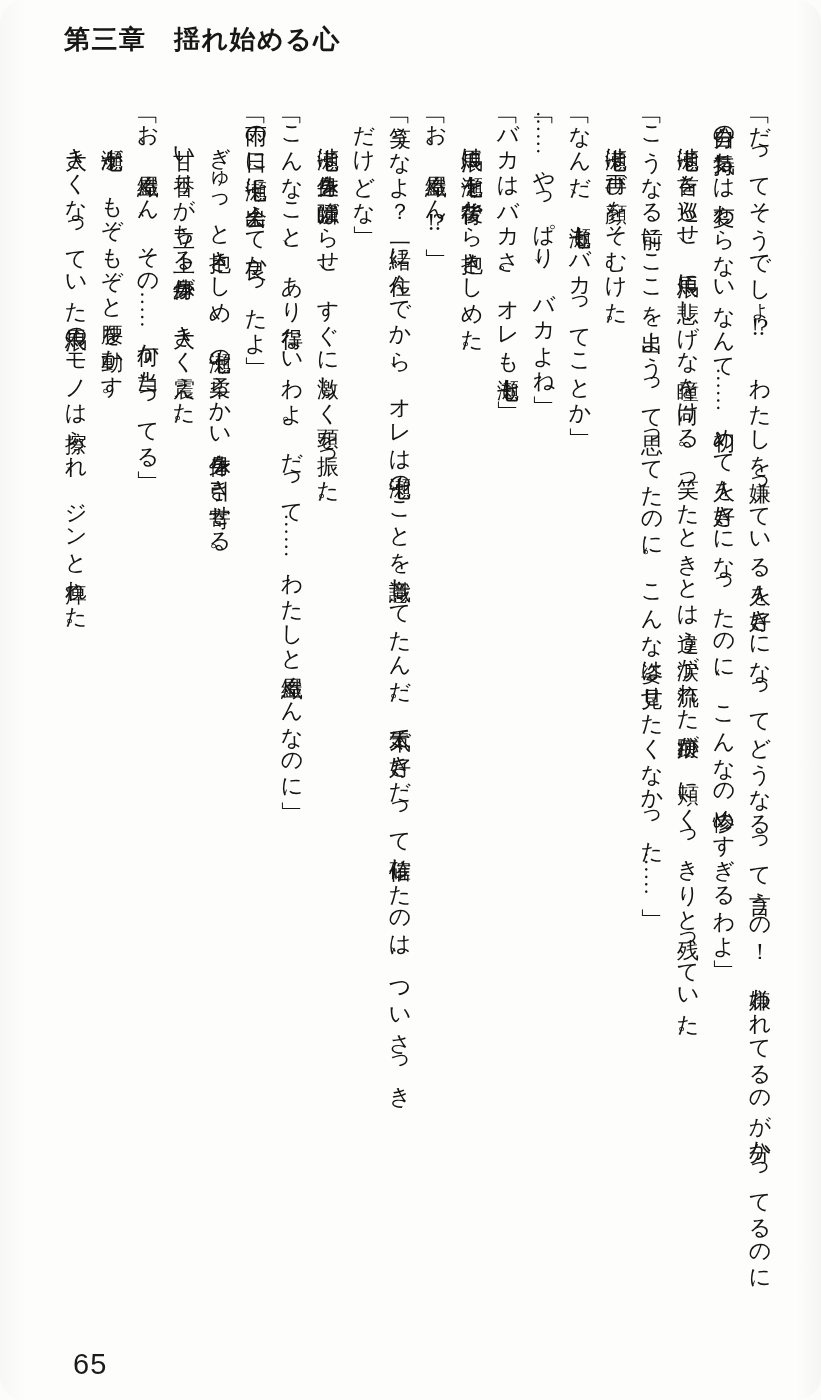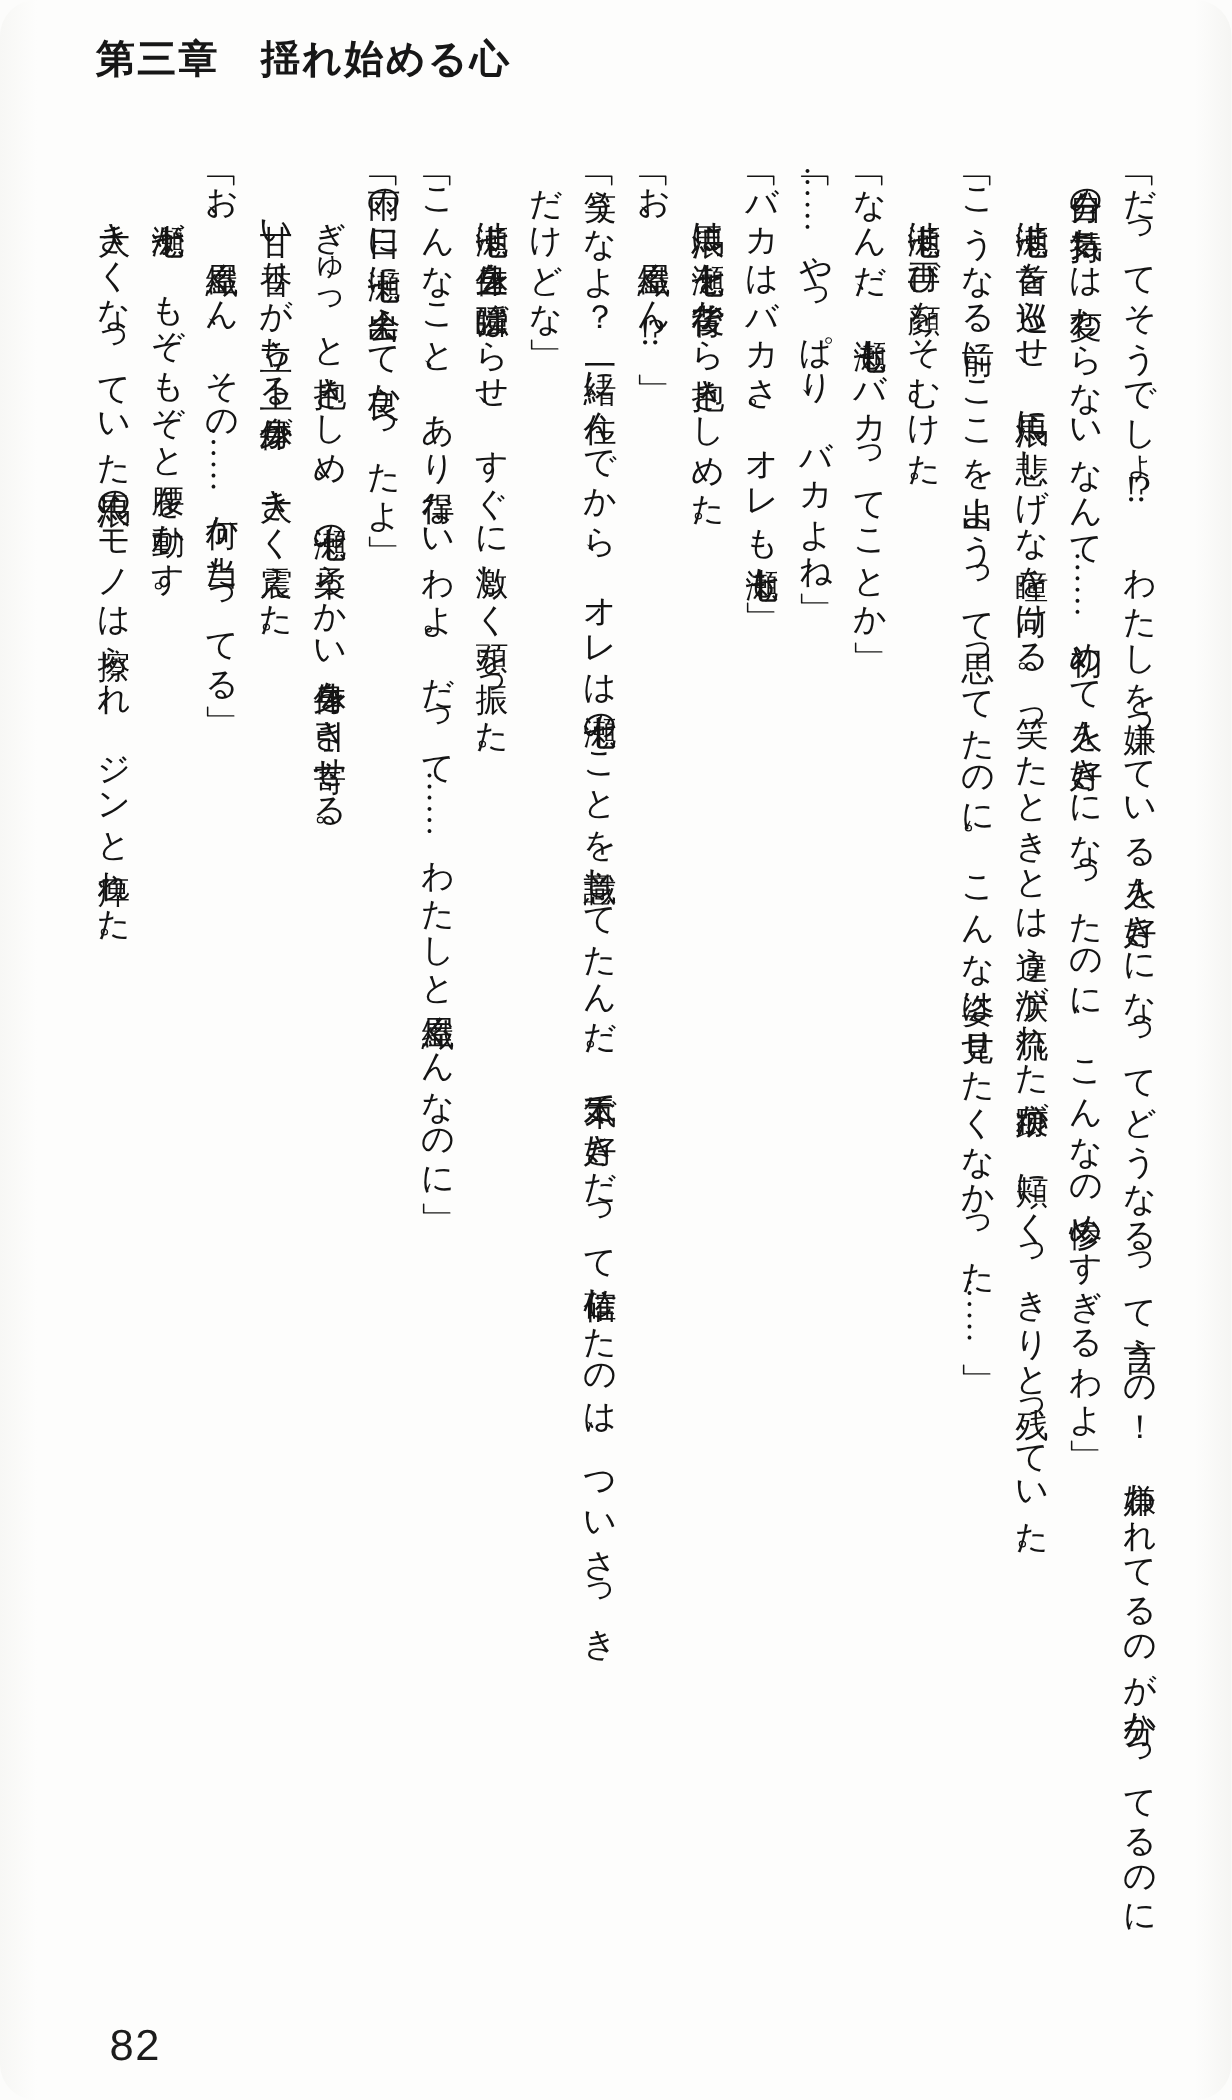--- a/index.html
+++ b/index.html
@@ -73,15 +73,15 @@
     <div class="tcol indent">七瀬は身体を一瞬強ばらせ、すぐに激しく頭を振った。</div>
     <div class="tcol">「こんなこと、あり得ないわよ。だって……わたしと織屋くんなのに」</div>
     <div class="tcol">「雨の日に七瀬に出会えて良かったよ」</div>
     <div class="tcol indent">ぎゅっと抱きしめ、七瀬の柔らかい身体を引き寄せる。</div>
     <div class="tcol indent">甘い香りが立ち上る身体が、大きく震えた。</div>
     <div class="tcol">「お、織屋くん、その……何か当たってる」</div>
     <div class="tcol indent">七瀬が、もぞもぞと腰を動かす。</div>
     <div class="tcol indent">大きくなっていた浪馬のモノは擦られ、ジンと痺れた。</div>
   </div>
 
-  <div class="page-number">82</div>
+  <div class="page-number">65</div>
 
 </div>
 
 </body></html>

